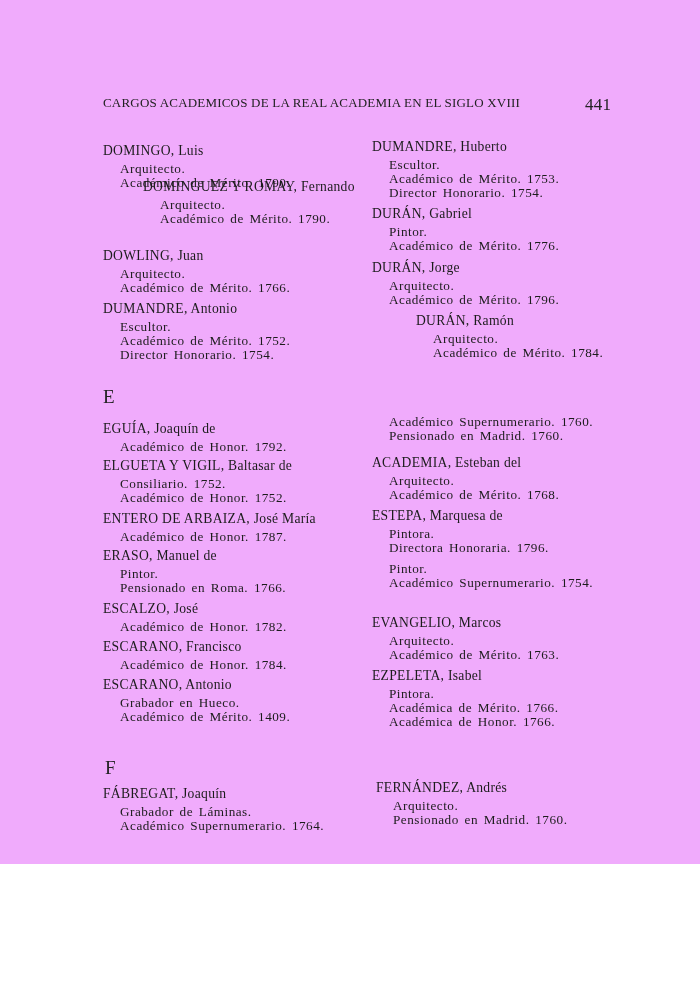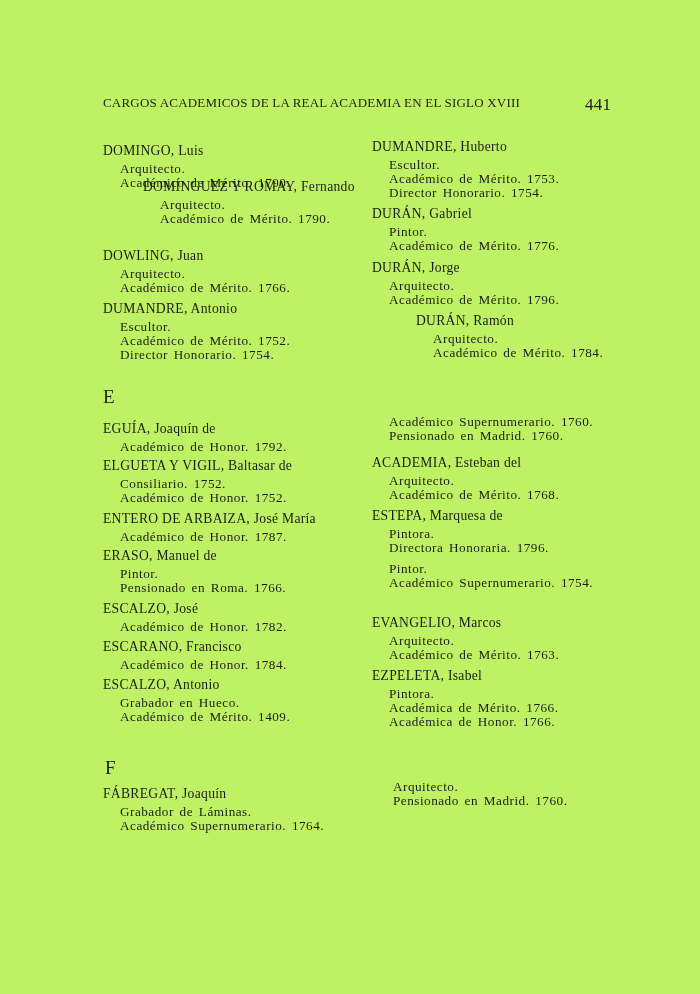--- a/index.html
+++ b/index.html
@@ -11,22 +11,22 @@
       width: 700px;
       height: 994px;
       position: relative;
       overflow: hidden;
       font-family: "Liberation Serif", "DejaVu Serif", serif;
       color: #1c1c1c;
     }
     .page {
       position: absolute;
       left: 0; top: 0;
-      width: 700px; height: 994px;
-      background: #bef264;
+      width: 700px; height: 864px;
+      background: #f0abfc;
     }
     .running-head {
       position: absolute;
       left: 103px;
       top: 95px;
       width: 500px;
       font-size: 13px;
       letter-spacing: 0.2px;
       color: #222;
     }
@@ -153,21 +153,21 @@
     </div>
     <div class="entry" style="top:180px;">
       <span class="name">ESCALZO, José</span>
       <span class="line">Académico de Honor. 1782.</span>
     </div>
     <div class="entry" style="top:218px;">
       <span class="name">ESCARANO, Francisco</span>
       <span class="line">Académico de Honor. 1784.</span>
     </div>
     <div class="entry" style="top:256px;">
-      <span class="name">ESCALZO, Antonio</span>
+      <span class="name">ESCARANO, Antonio</span>
       <span class="line">Grabador en Hueco.</span>
       <span class="line">Académico de Mérito. 1409.</span>
     </div>
   </div>
 
   <div class="col" style="left:372px; top:415px;">
     <div class="entry" style="top:0px;">
       <span class="line">Académico Supernumerario. 1760.</span>
       <span class="line">Pensionado en Madrid. 1760.</span>
     </div>
@@ -203,18 +203,19 @@
   <div class="col" style="left:103px; top:786px;">
     <div class="entry" style="top:0px;">
       <span class="name">FÁBREGAT, Joaquín</span>
       <span class="line">Grabador de Láminas.</span>
       <span class="line">Académico Supernumerario. 1764.</span>
     </div>
   </div>
 
   <div class="col" style="left:376px; top:780px;">
     <div class="entry" style="top:0px;">
+      <span class="name">FERNÁNDEZ, Andrés</span>
       <span class="line">Arquitecto.</span>
       <span class="line">Pensionado en Madrid. 1760.</span>
     </div>
   </div>
 
 </div>
 
 </body></html>

